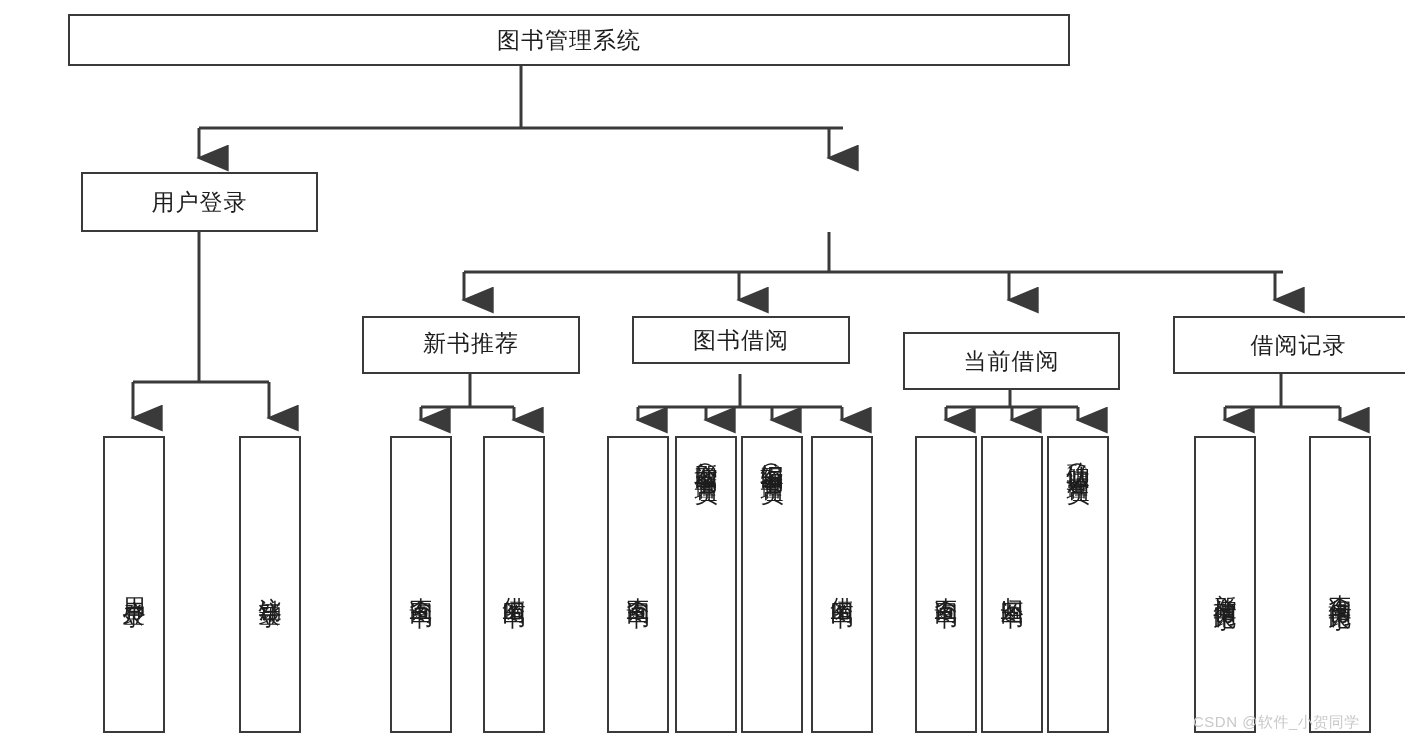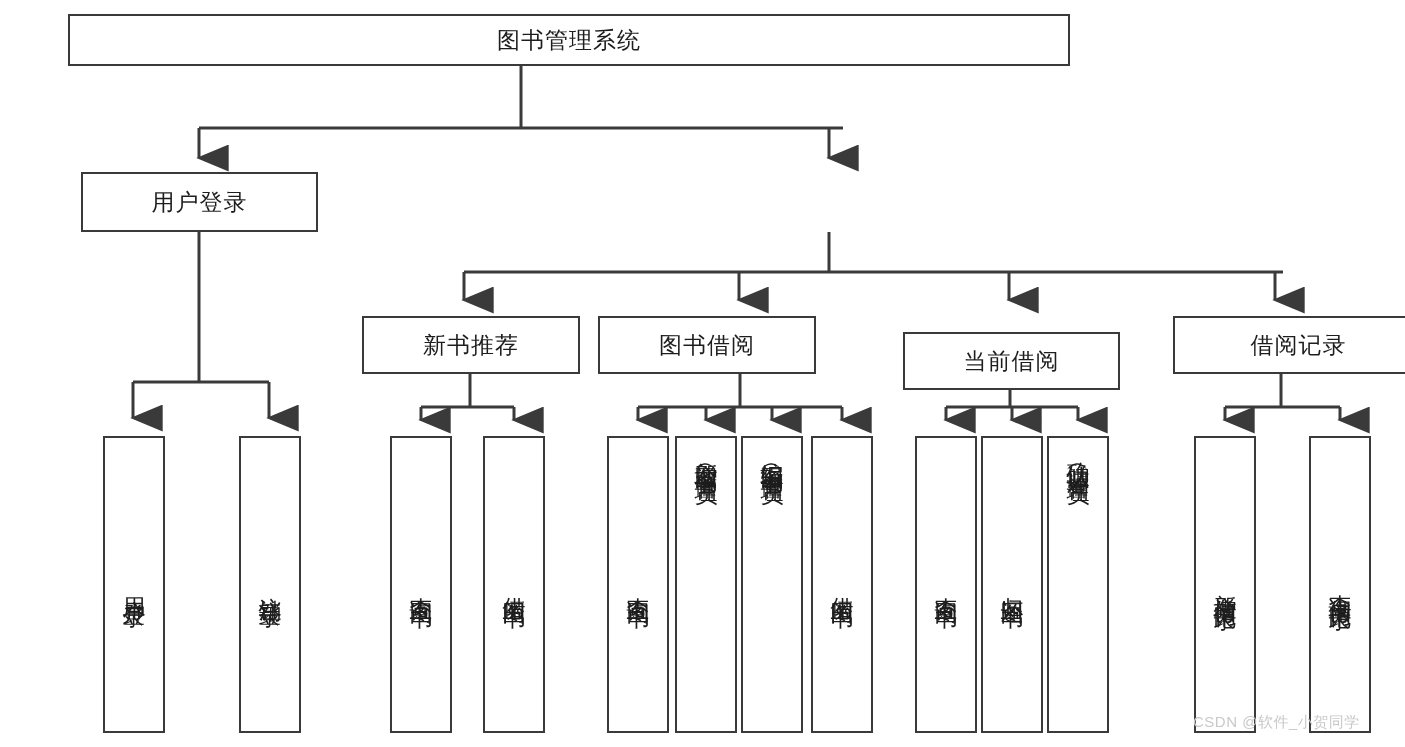--- a/index.html
+++ b/index.html
@@ -124,24 +124,24 @@
   </svg>
 
   <div class="node horiz root" style="left:20px;top:14px;width:1002px;height:52px;margin-left:48px;">
     <span class="label">图书管理系统</span>
   </div>
 
   <div class="node horiz" style="left:81px;top:172px;width:237px;height:60px;">
     <span class="label">用户登录</span>
   </div>
 
-  <div class="node horiz" style="left:362px;top:316px;width:218px;height:58px;">
+  <div class="node horiz" style="left:362px;top:316px;width:218px;height:58px;font-family:Liberation Mono, monospace;">
     <span class="label">新书推荐</span>
   </div>
-  <div class="node horiz" style="left:598px;top:316px;width:218px;height:58px;">
+  <div class="node horiz" style="left:632px;top:316px;width:218px;height:48px;">
     <span class="label">图书借阅</span>
   </div>
   <div class="node horiz" style="left:903px;top:332px;width:217px;height:58px;">
     <span class="label">当前借阅</span>
   </div>
   <div class="node horiz" style="left:1173px;top:316px;width:251px;height:58px;">
     <span class="label">借阅记录</span>
   </div>
 
   <div class="node vert" style="left:103px;top:436px;width:62px;height:297px;">

